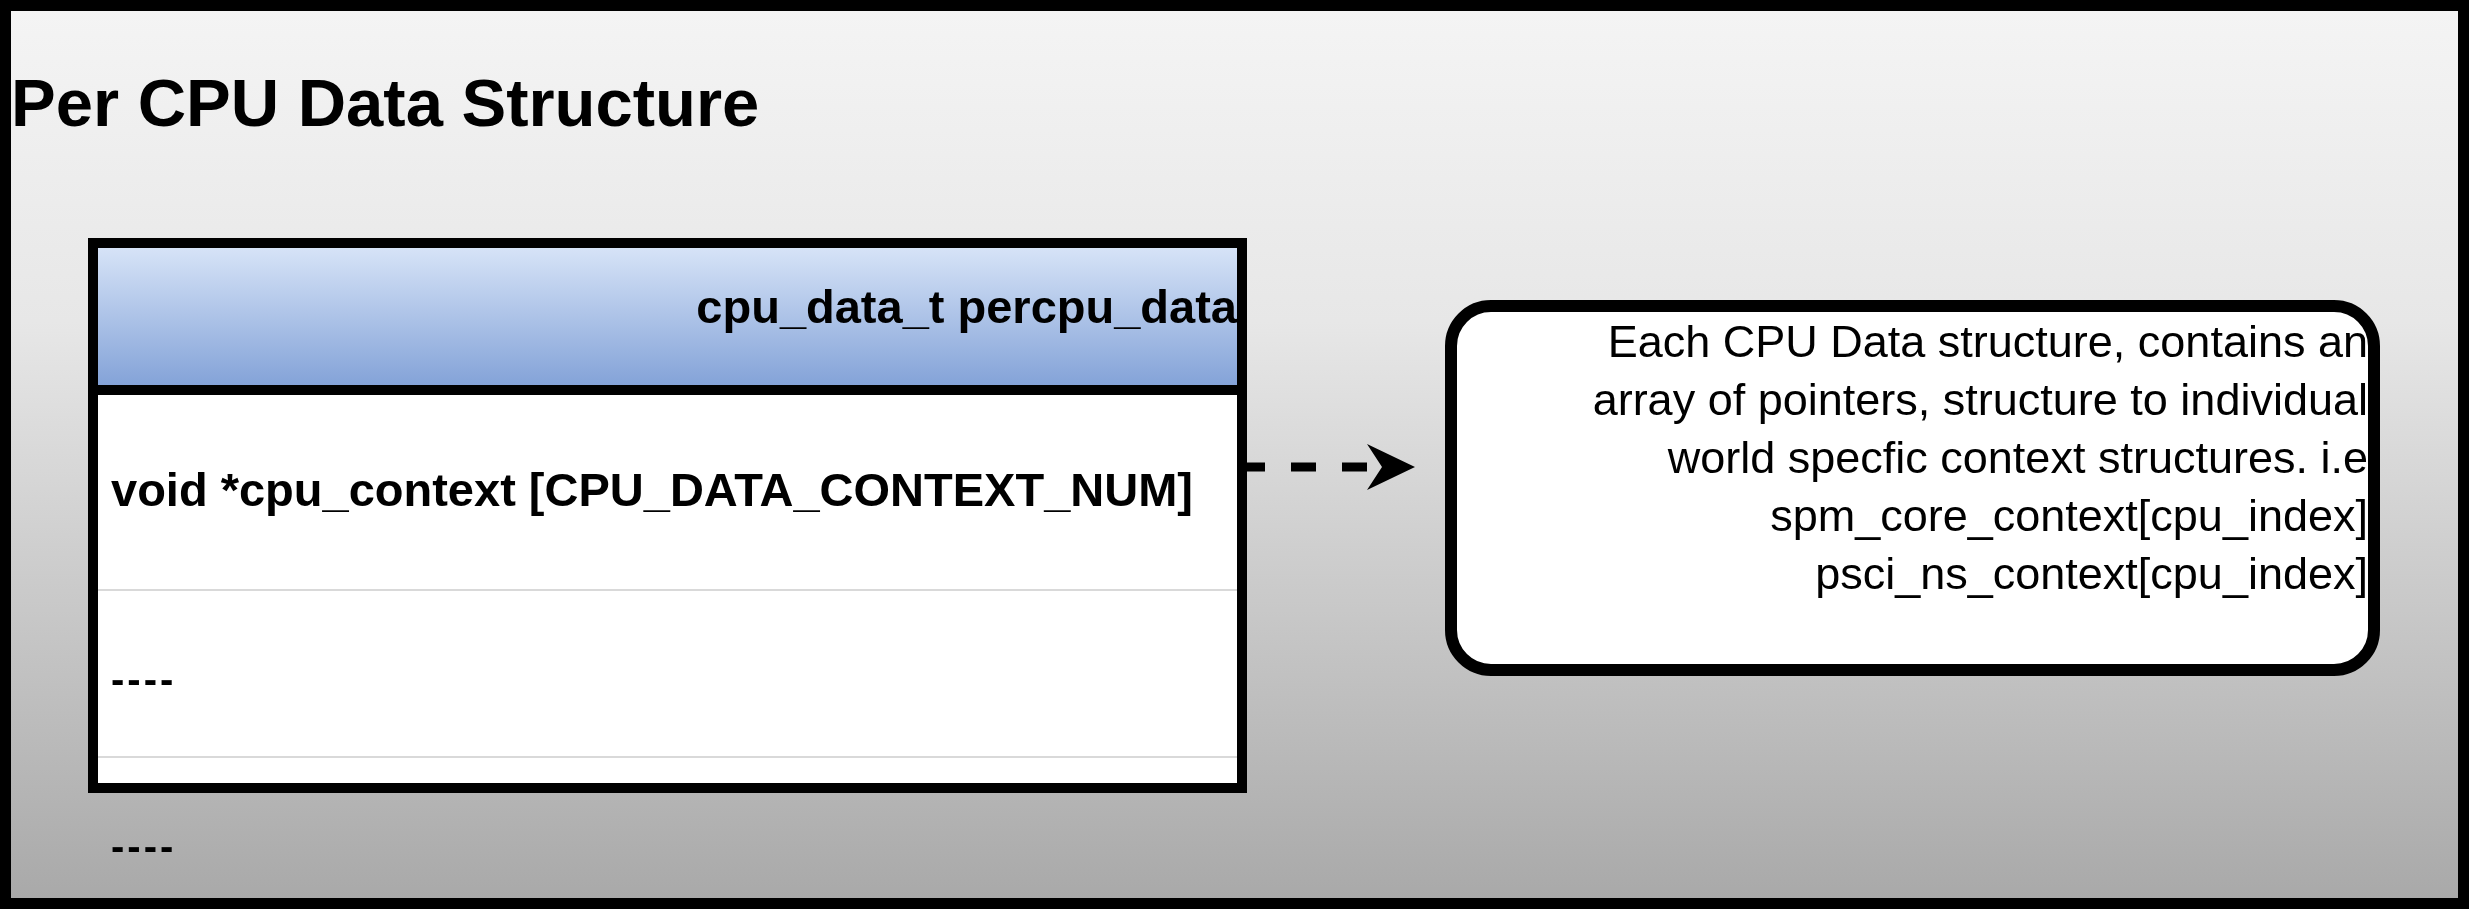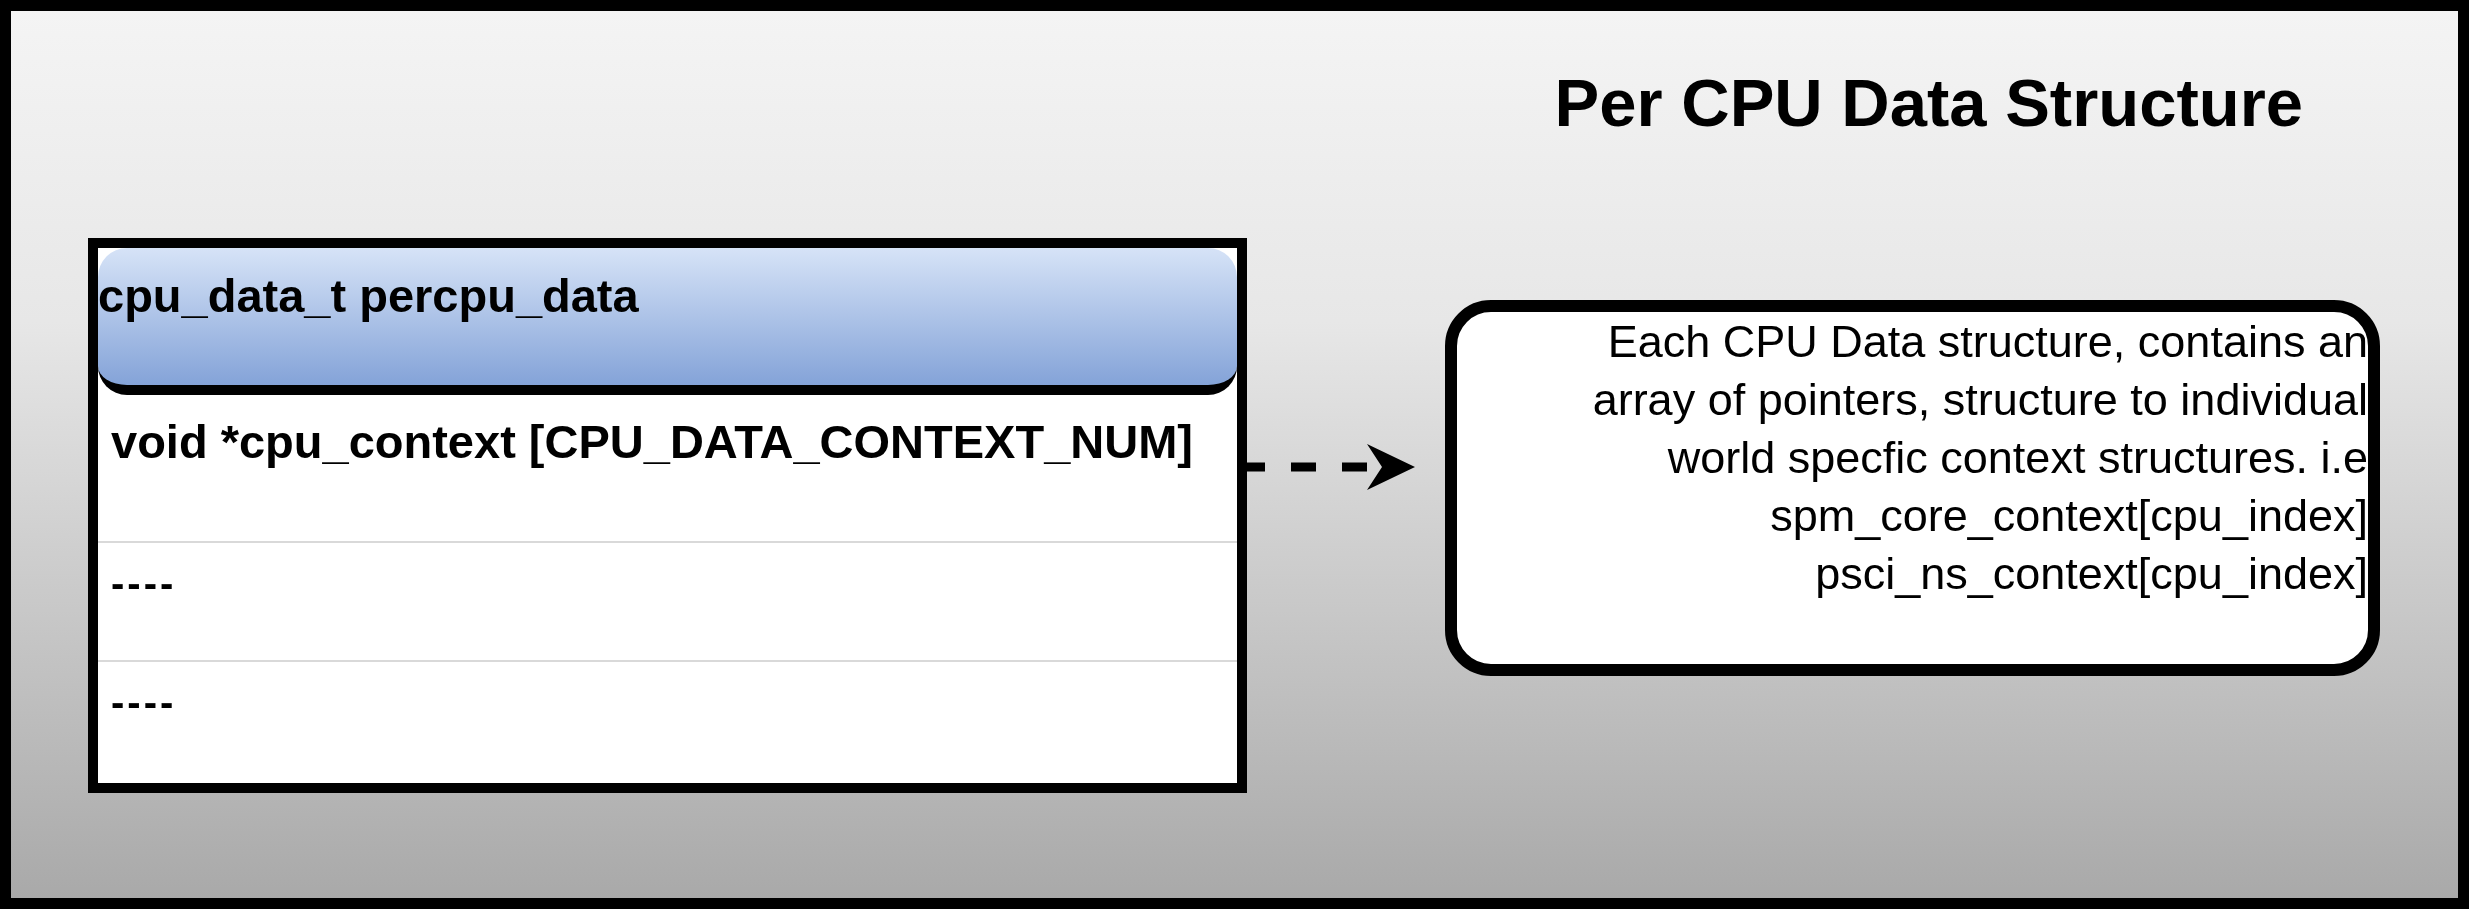--- a/index.html
+++ b/index.html
@@ -25,21 +25,21 @@
     height: 909px;
     border: 11px solid var(--outer_border);
     background: linear-gradient(180deg, var(--canvas_bg_top) 0%, #e7e7e7 35%, var(--canvas_bg_bottom) 100%);
     overflow: hidden;
   }
   .title {
     position: absolute;
     top: 57px;
     left: 0;
     width: 2292px;
-    text-align: right;
+    text-align: left;
     font-size: 67px;
     line-height: 70px;
     font-weight: bold;
     letter-spacing: 0px;
   }
   
   .cpu-table {
     position: absolute;
     left: 77px;   
     top: 227px;   
@@ -48,31 +48,31 @@
     border: 10px solid var(--table_border);
     background: #ffffff;
     display: flex;
     flex-direction: column;
   }
   .thead {
     height: 147px;
     flex: 0 0 147px;
     background: linear-gradient(180deg, var(--header_gradient_top) 0%, var(--header_gradient_bottom) 100%);
     border-bottom: 10px solid var(--table_border);
-    text-align: left;
+    text-align: right;
     font-weight: bold;
     font-size: 47px;
     line-height: 52px;
-    padding-top: 22px;
-    border-radius: 29px;
+    padding-top: 33px;
   }
   .trow {
     font-weight: bold;
     padding-left: 13px;
     background: transparent;
+    margin-top: 48px;
   }
   .trow-1 {
     flex: 0 0 148px;
     border-bottom: 2px solid var(--row_divider);
     font-size: 47px;
     line-height: 50px;
     padding-top: 22px;
   }
   .trow-2 {
     flex: 0 0 119px;

